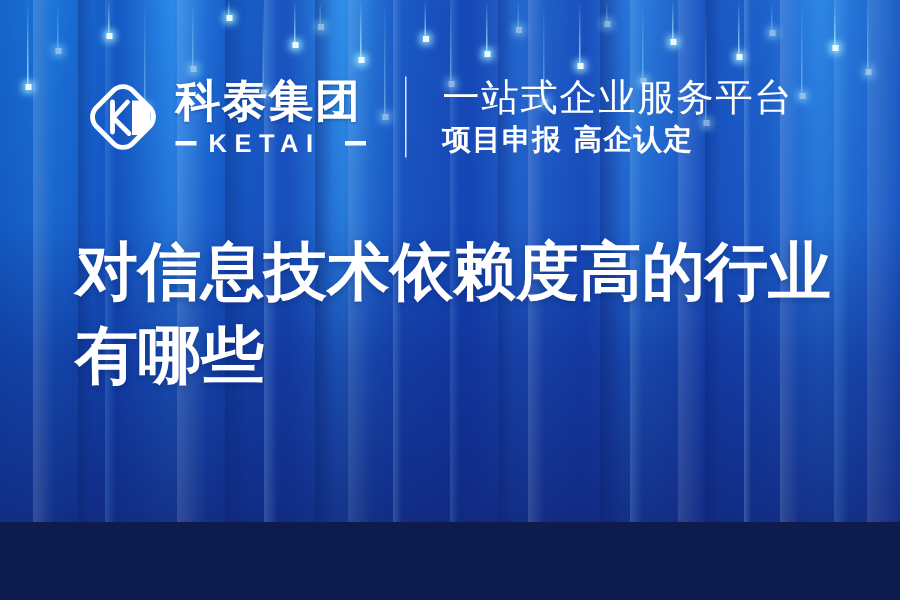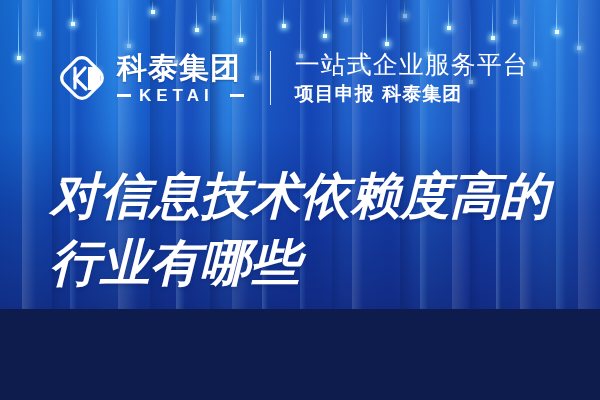--- a/index.html
+++ b/index.html
@@ -3,21 +3,21 @@
 <meta charset="utf-8">
 <style>
   html, body {
     margin: 0;
     padding: 0;
     background: #0d1b4d;
   }
   #banner {
     position: relative;
     width: 600px;
-    height: 309px;
+    height: 348px;
     overflow: hidden;
     font-family: "Liberation Sans", "DejaVu Sans", sans-serif;
     
     background:
       linear-gradient(180deg,
         rgba(20,110,215,0.00) 0%,
         rgba(16,60,175,0.25) 42%,
         rgba(14,40,140,0.62) 68%,
         rgba(16,36,122,0.86) 100%),
       linear-gradient(90deg,
@@ -169,29 +169,28 @@
     letter-spacing: 1px;
     margin-top: 4px;
     white-space: nowrap;
     font-family: "DejaVu Serif", "Liberation Serif", serif;
   }
 
   
   .title {
     position: absolute;
     left: 50px;
-    top: 163px;
+    top: 153px;
     width: 512px;
     color: #ffffff;
-    font-size: 50px;
+    font-size: 42px;
     font-weight: bold;
     line-height: 1.33;
     letter-spacing: 0px;
     text-shadow: 0 2px 4px rgba(5,25,85,0.30);
-    font-style: italic;
   }
 </style>
 </head>
 <body>
 
 <div id="banner">
 
   <div class="bands b1"></div>
   <div class="bands b2"></div>
   <div class="bands dark"></div>
@@ -299,20 +298,20 @@
         <i class="dash"></i>
         <span class="brand-en">KETAI</span>
         <i class="dash"></i>
       </span>
     </span>
 
     <span class="divider"></span>
 
     <span class="tagline-block">
       <span class="tagline-main">一站式企业服务平台</span>
-      <span class="tagline-sub">项目申报 科泰集团</span>
+      <span class="tagline-sub">项目申报 高企认定</span>
     </span>
 
   </div>
 
   <div class="title">对信息技术依赖度高的行业有哪些</div>
 
 </div>
 
 </body></html>

